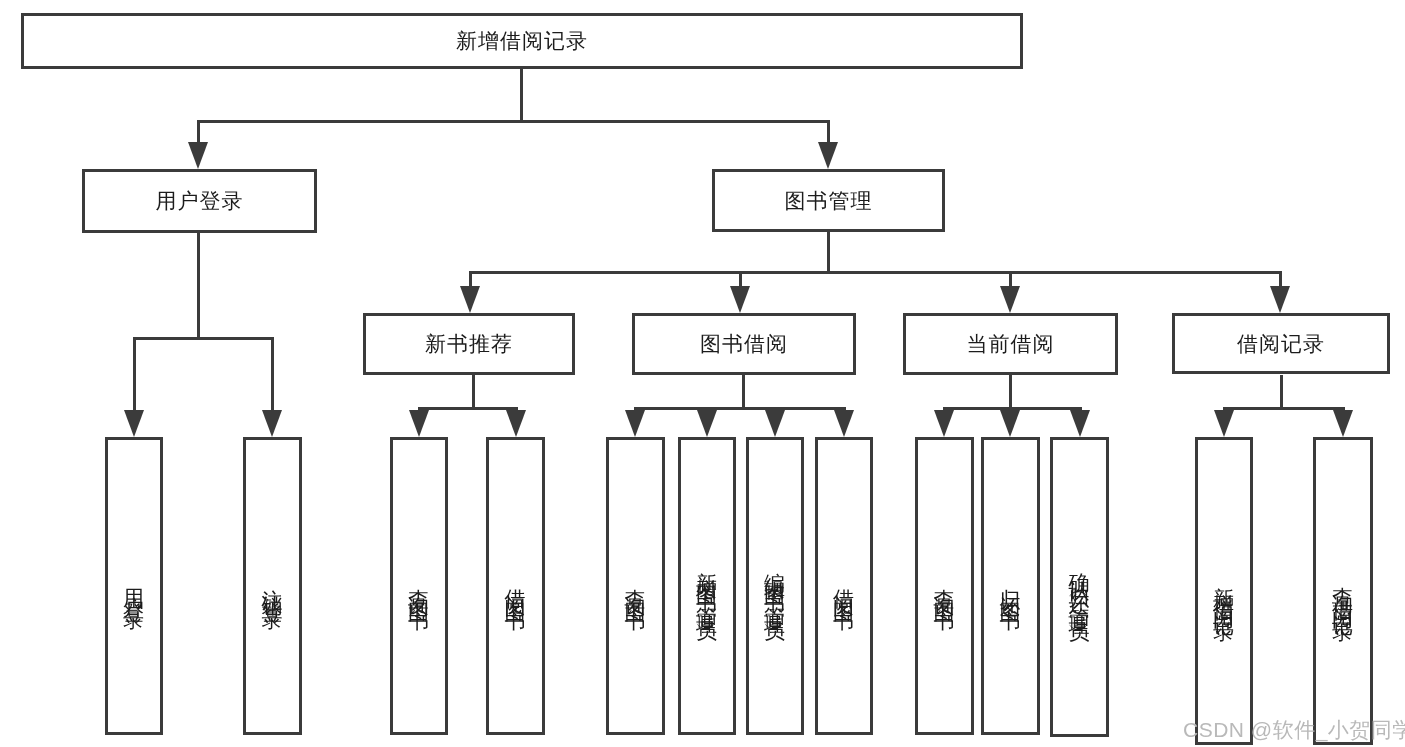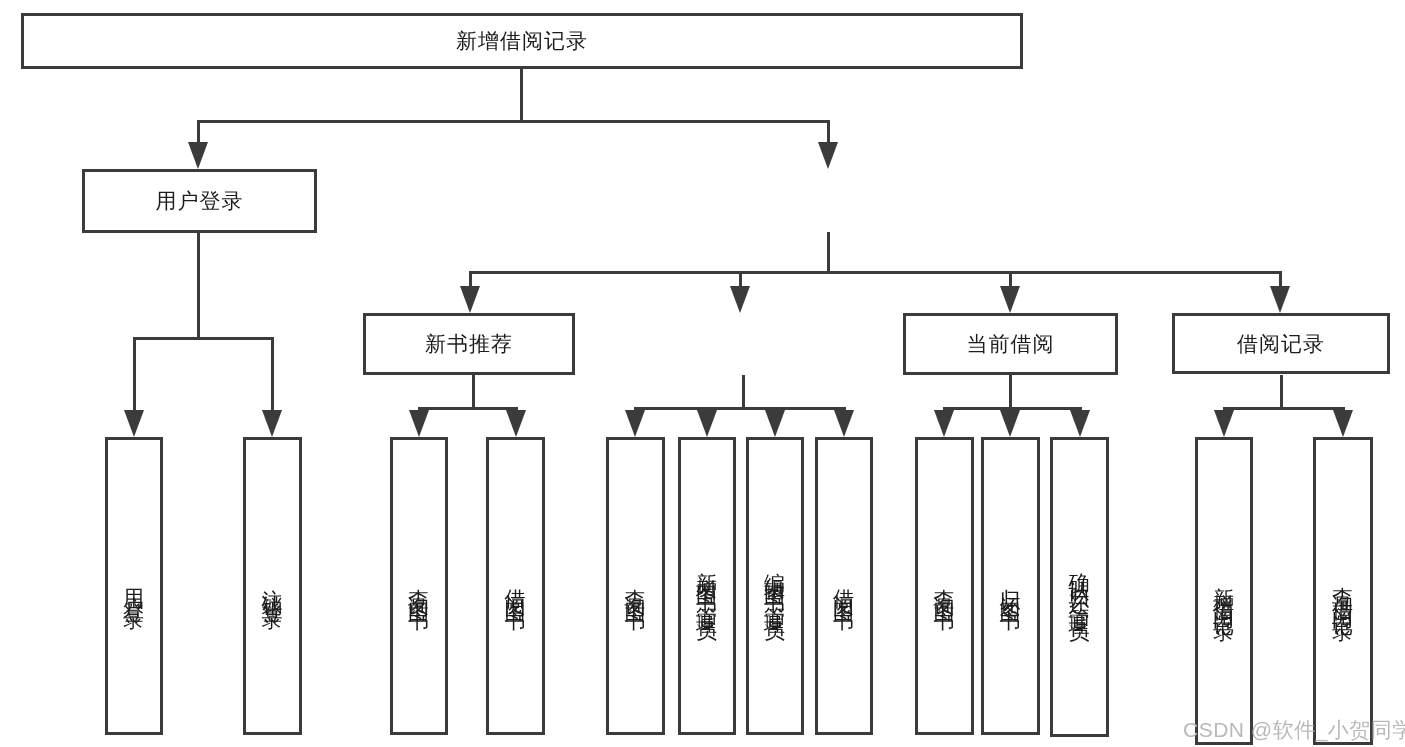--- a/index.html
+++ b/index.html
@@ -93,25 +93,31 @@
   <div class="ah" style="left:1333px;top:410px"></div>
 
   <div class="node" style="left:21px;top:13px;width:1002px;height:56px">
     <span class="nlabel">新增借阅记录</span>
   </div>
 
   <div class="node" style="left:82px;top:169px;width:235px;height:64px">
     <span class="nlabel">用户登录</span>
   </div>
 
+  <div class="node" style="left:712px;top:169px;width:233px;height:63px">
+    <span class="nlabel">图书管理</span>
+  </div>
 
   <div class="node" style="left:363px;top:313px;width:212px;height:62px">
     <span class="nlabel">新书推荐</span>
   </div>
 
+  <div class="node" style="left:632px;top:313px;width:224px;height:62px">
+    <span class="nlabel">图书借阅</span>
+  </div>
 
   <div class="node" style="left:1172px;top:313px;width:218px;height:61px">
     <span class="nlabel">借阅记录</span>
   </div>
 
   <div class="node" style="left:903px;top:313px;width:215px;height:62px">
     <span class="nlabel">当前借阅</span>
   </div>
 
   <div class="node leaf" style="left:105px;top:437px;width:58px;height:298px">

